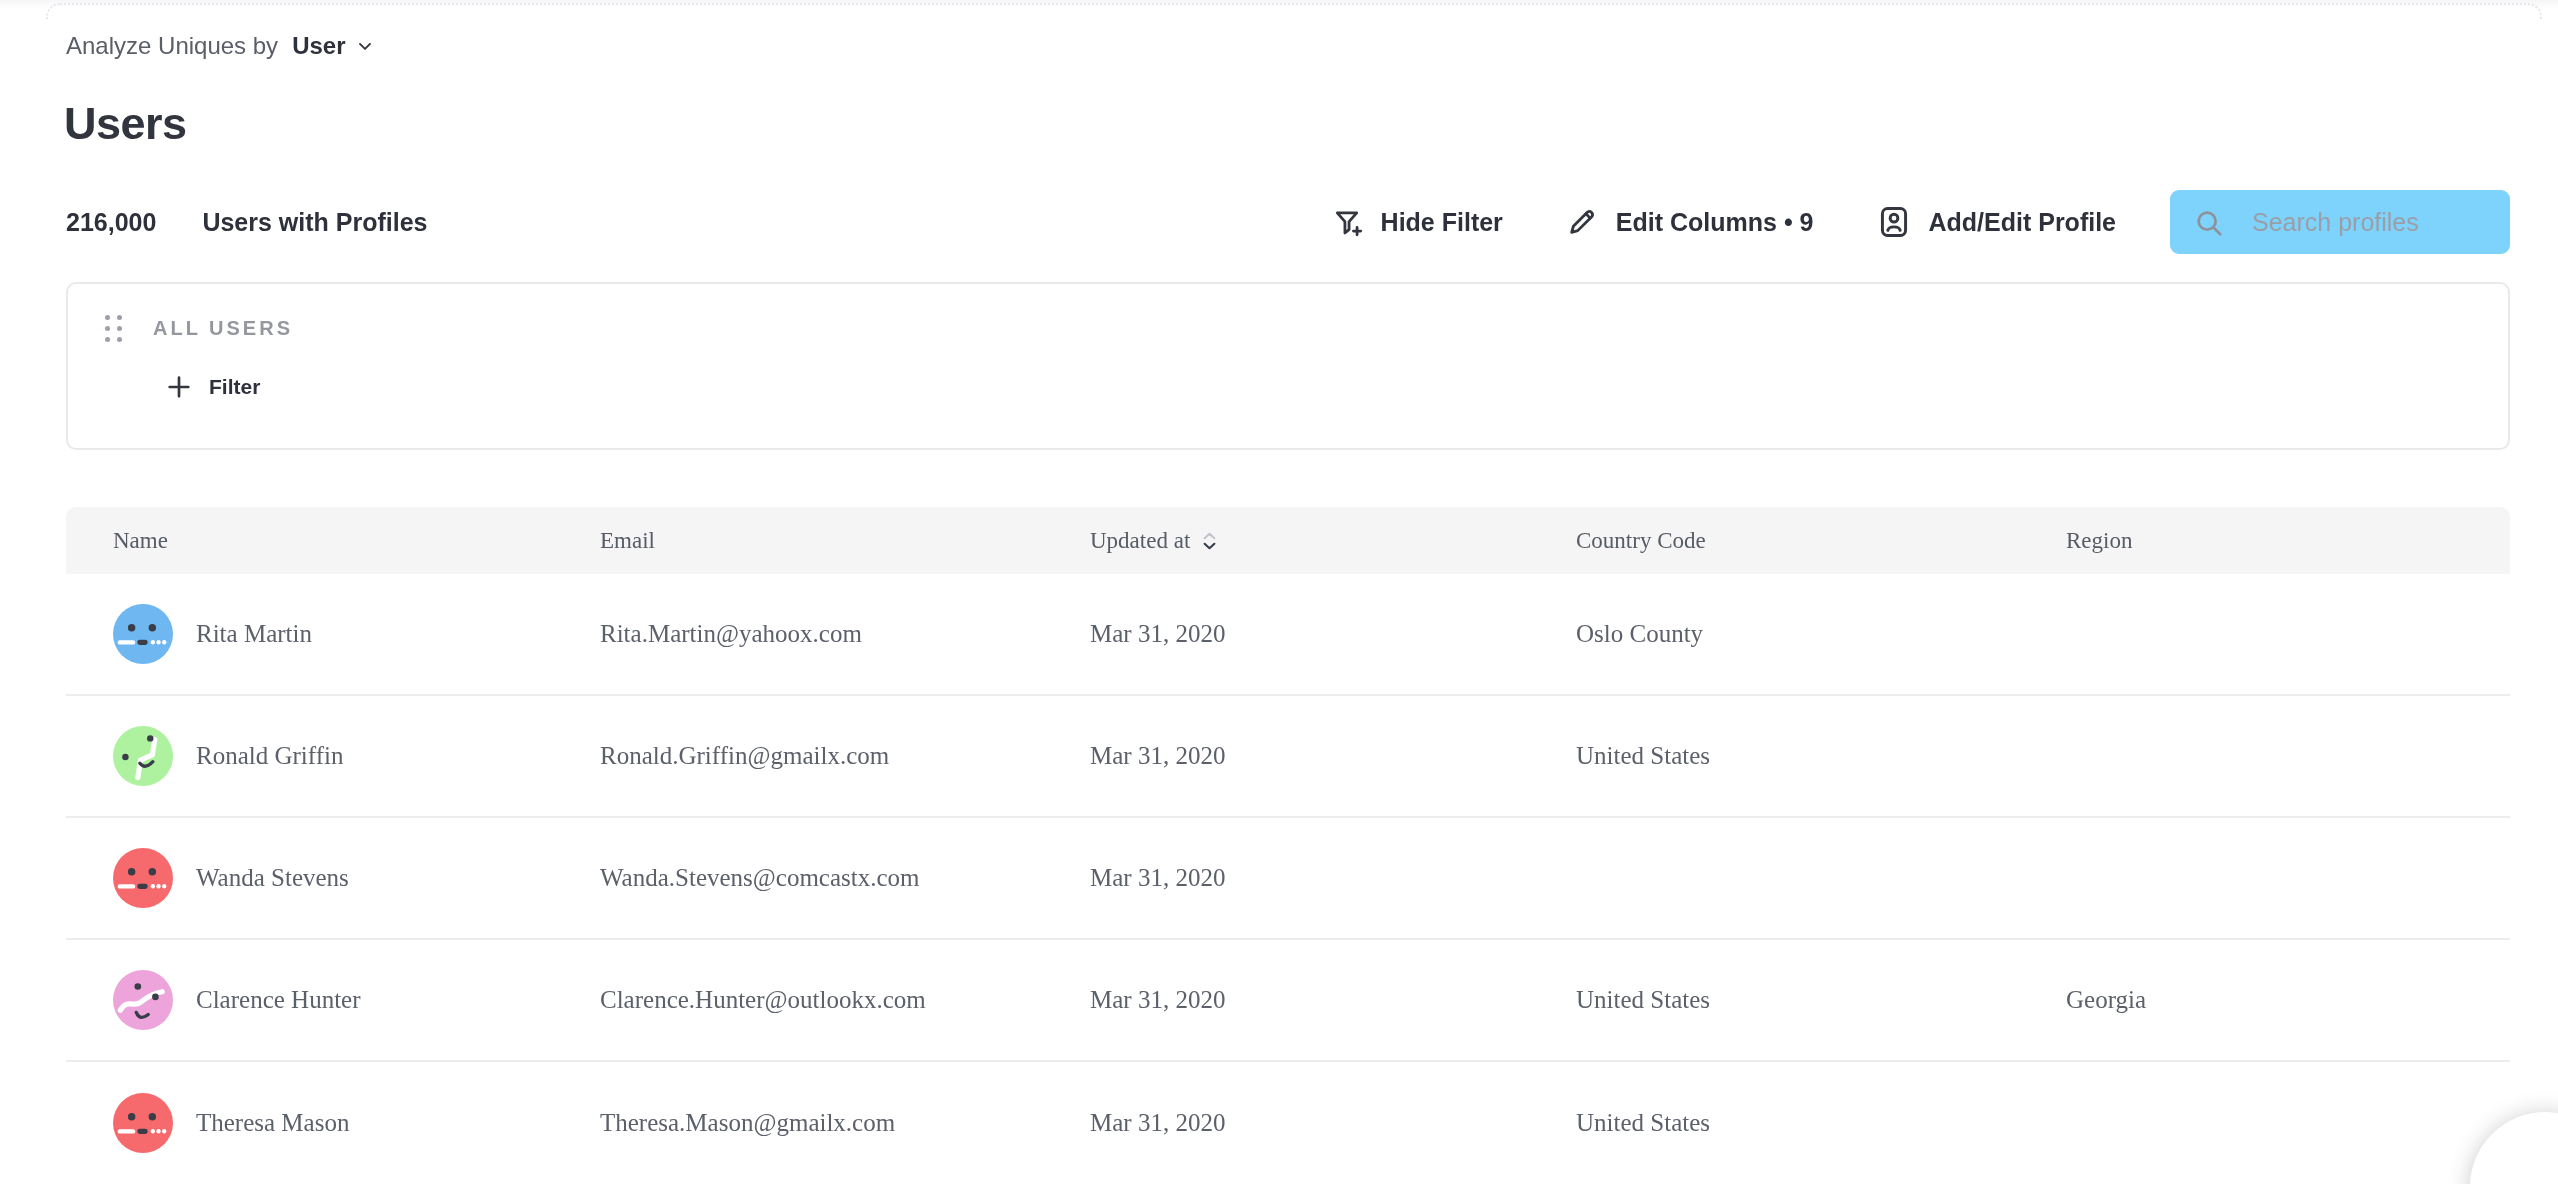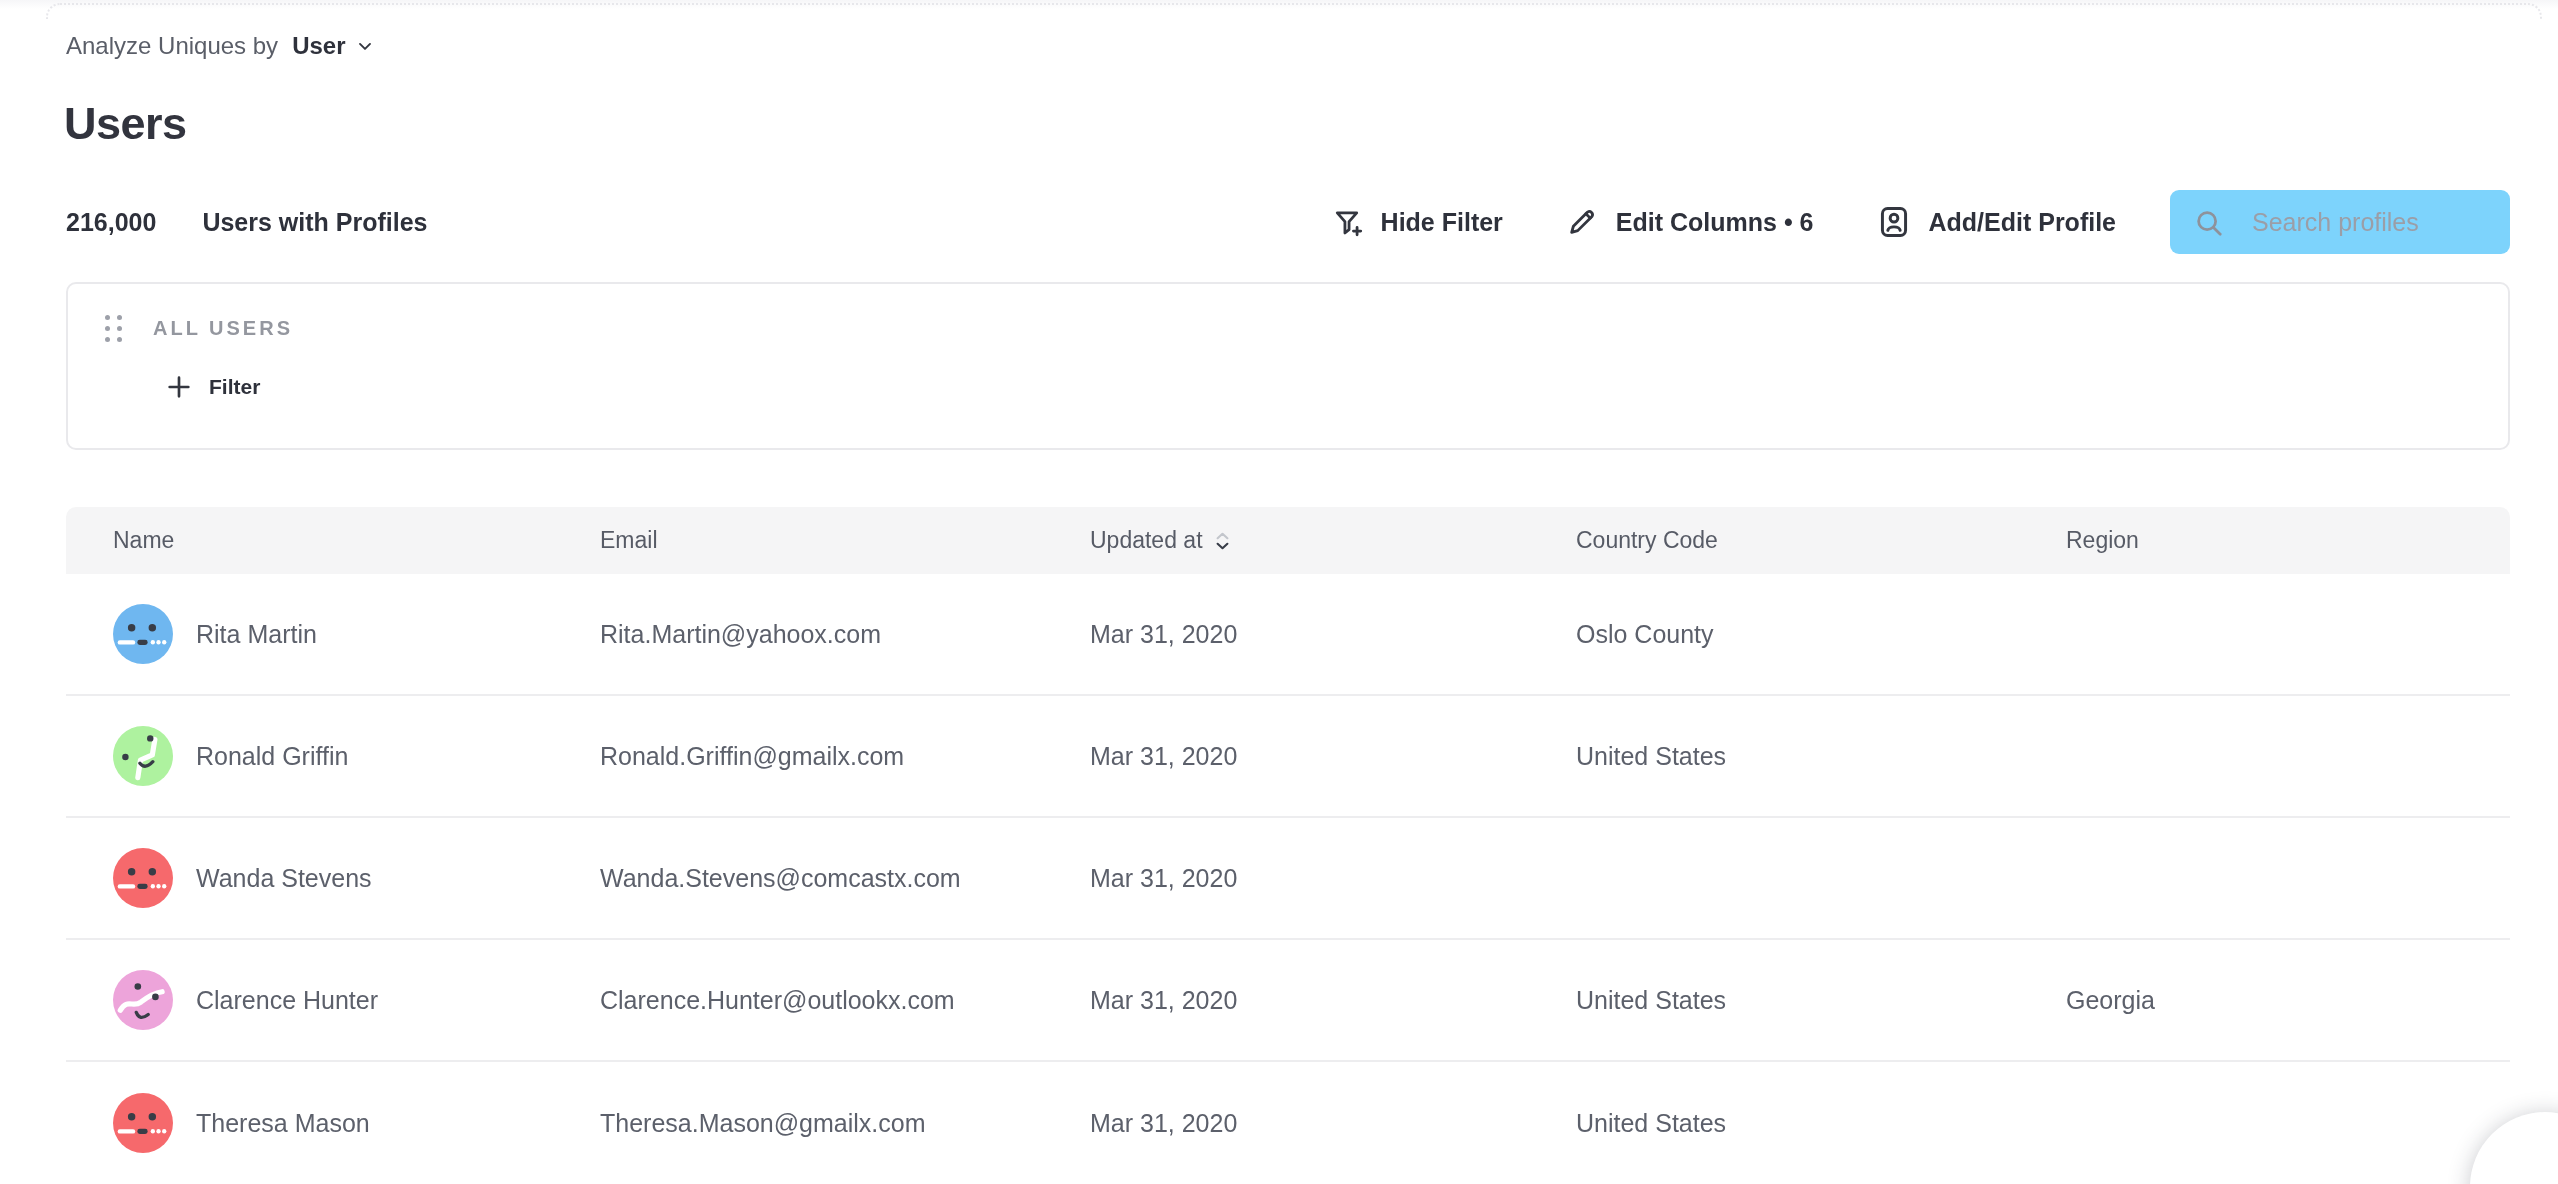--- a/index.html
+++ b/index.html
@@ -52,21 +52,21 @@
     cursor: grab; padding: 3px; }
   .drag-handle i { width: 5px; height: 5px; border-radius: 50%; background: #9da0a9; }
   .group-label { margin-left: 28px; font-size: 20px; font-weight: 600;
     letter-spacing: 3px; color: #94979f; }
   .fc-filter { display: flex; align-items: center; margin: 28px 0 0 97px;
     cursor: pointer; }
   .fc-filter .plus { margin-right: 16px; }
   .fc-filter-label { font-size: 21px; font-weight: 600; color: #2e313b; }
 
   
-  .table { margin: 57px 48px 0 66px; }
+  .table { margin: 57px 48px 0 66px; font-family: Liberation Serif, serif; }
   .tgrid { display: grid; grid-template-columns: 534px 490px 486px 490px 1fr;
     align-items: center; }
   .thead { height: 67px; background: #f5f5f6; border-radius: 10px 10px 0 0;
     font-size: 23px; font-weight: 500; color: #575b66; }
   .th { display: flex; align-items: center; cursor: pointer; }
   .th:first-child { padding-left: 47px; }
   .sort-icons { display: flex; flex-direction: column; margin-left: 12px; gap: 2px; }
   .trow { height: 122px; border-bottom: 2px solid #ededef; font-size: 25px;
     color: #5c606b; cursor: pointer; background: #fff; }
   .trow:last-child { border-bottom: none; }
@@ -113,21 +113,21 @@
           <path d="M6 6.5h16l-6.3 7.2v6.6l-3.4 2.7v-9.3L6 6.5z" class="icon-stroke" stroke-width="2.4"></path>
           <path d="M22.3 18.5v6 M19.3 21.5h6" class="icon-stroke" stroke-width="2.4"></path>
         </svg>
         <span>Hide Filter</span>
       </div>
       <div class="tool-btn">
         <svg width="34" height="34" viewBox="0 0 28 28">
           <path d="M5.5 22.5l1.4-5L18.6 5.8a2.6 2.6 0 013.6 3.6L10.5 21.1l-5 1.4z" class="icon-stroke" stroke-width="2.2"></path>
           <path d="M17.2 7.2l3.6 3.6" class="icon-stroke" stroke-width="2.2"></path>
         </svg>
-        <span>Edit Columns • 6</span>
+        <span>Edit Columns • 9</span>
       </div>
       <div class="tool-btn">
         <svg width="36" height="36" viewBox="0 0 28 28">
           <rect x="5" y="3.5" width="18" height="21" rx="4" class="icon-stroke" stroke-width="2.3"></rect>
           <circle cx="14" cy="11" r="3" class="icon-stroke" stroke-width="2.2"></circle>
           <path d="M9.2 20.5c.7-3.6 8.9-3.6 9.6 0" class="icon-stroke" stroke-width="2.2"></path>
         </svg>
         <span>Add/Edit Profile</span>
       </div>
       <div class="search-box">

